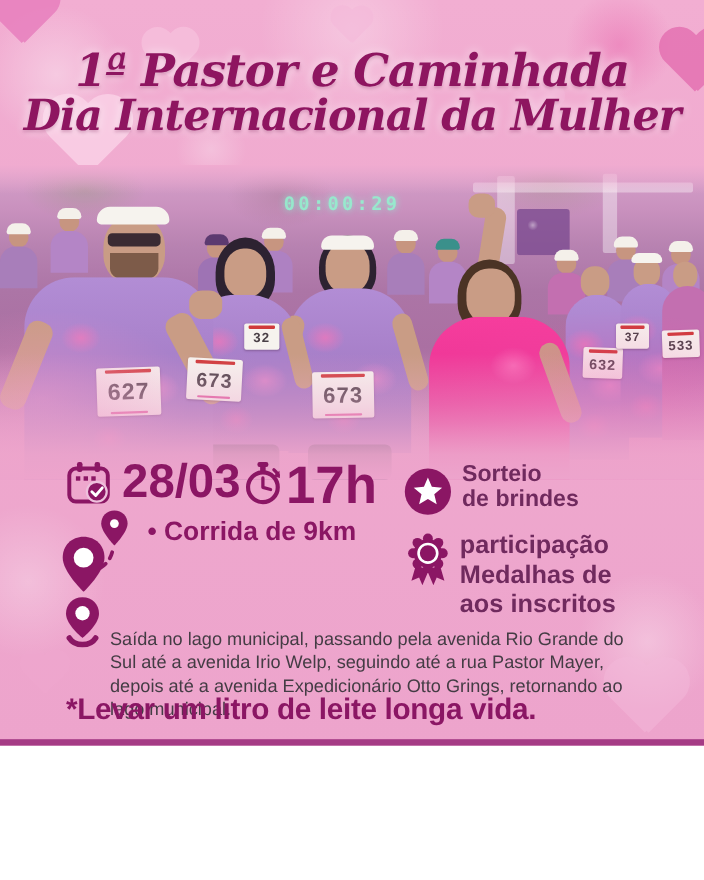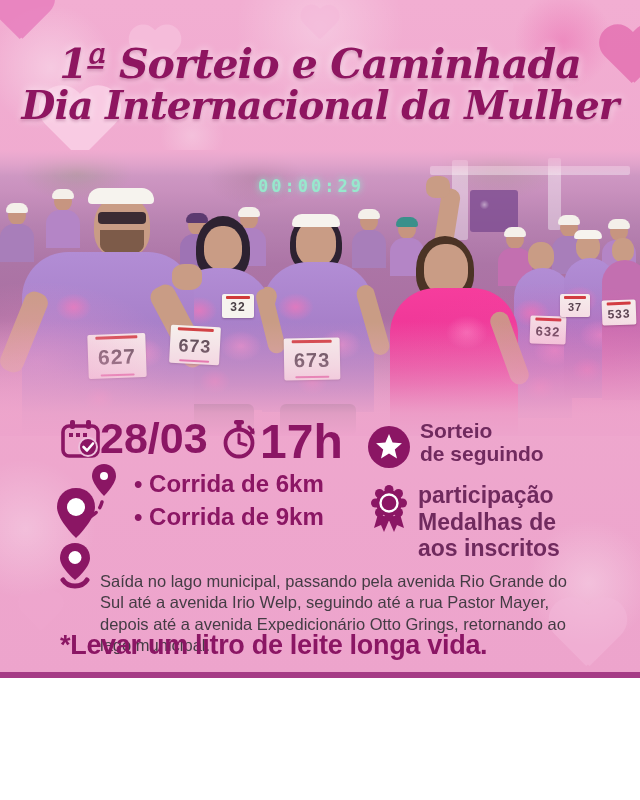--- a/index.html
+++ b/index.html
@@ -79,21 +79,21 @@
       radial-gradient(42% 48% at 87% 80%, rgba(240,85,170,.42), transparent 70%),
       radial-gradient(30% 40% at 6% 74%, rgba(243,150,200,.45), transparent 70%),
       radial-gradient(130% 95% at 50% 30%, rgba(239,169,206,0) 56%, rgba(239,169,206,.5) 88%, rgba(239,169,206,.8) 100%); }
   .photo-fade { position:absolute; inset:0; pointer-events:none;
     background:linear-gradient(180deg, rgba(239,169,206,0) 0%, rgba(239,169,206,0) 60%,
       rgba(239,169,206,.4) 76%, rgba(238,166,204,.9) 92%, #eda4cc 100%); }
 
   
   .magenta { color:#8b1664; }
   .detail-icon { position:absolute; }
-  .date-text { position:absolute; left:100px; top:414px; font-size:43px; font-weight:bold; letter-spacing:0; }
+  .date-text { position:absolute; left:111px; top:414px; font-size:43px; font-weight:bold; letter-spacing:0; }
   .time-text { position:absolute; left:260px; top:414px; font-size:48px; font-weight:bold; }
   .raffle { position:absolute; left:420px; top:420px; font-size:21px; font-weight:bold; color:#702a5e; line-height:1.08; }
   .distances { position:absolute; left:134px; top:467px; font-size:24px; font-weight:bold; line-height:1.38; }
   .distances div::before { content:"• "; }
   .medals { position:absolute; left:418px; top:482px; font-size:23px; font-weight:bold; color:#702a5e; line-height:1.16; }
   .loc-title { position:absolute; left:96px; top:542px; font-size:25px; font-weight:bold; }
   .loc-desc { position:absolute; left:100px; top:571px; width:478px; font-size:16.5px; color:#443c44; line-height:1.3; }
   .note { position:absolute; left:60px; top:630px; font-size:27px; font-weight:bold; letter-spacing:-0.3px;text-align:center; }
   .bottom-strip { position:absolute; left:0; top:672px; width:640px; height:6px; background:#a53b85; }
 
@@ -112,21 +112,21 @@
     <div class="heart" style="--c:#ec5fae; left:18px; top:246px; width:62px; height:60px; opacity:.8;"></div>
     <div class="heart" style="--c:#f4b8da; left:298px; top:6px; width:42px; height:40px; opacity:.5;"></div>
     <div class="heart" style="--c:#e36aae; left:596px; top:26px; width:72px; height:70px; opacity:.75;"></div>
     <div class="heart" style="--c:#f6c3e0; left:570px; top:206px; width:56px; height:54px; opacity:.55;"></div>
     <div class="heart" style="--c:#ee8ec6; left:608px; top:298px; width:52px; height:50px; opacity:.5;"></div>
     <div class="heart" style="--c:#f3b9da; left:544px; top:600px; width:84px; height:80px; opacity:.5;"></div>
     <div class="heart" style="--c:#f0a8d0; left:16px; top:592px; width:48px; height:46px; opacity:.45;"></div>
     <div class="heart" style="--c:#f4b8da; left:476px; top:78px; width:38px; height:36px; opacity:.45;"></div>
 
     <header class="title-block">
-      <div class="title-l1">1ª Sorteio e Caminhada</div>
+      <div class="title-l1">1ª Pastor e Caminhada</div>
       <div class="title-l3">Dia Internacional da Mulher</div>
     </header>
 
     <div class="photo">
       <div class="photo-stage">
         <div class="truss" style="left:430px; top:16px; width:200px; height:9px;"></div>
         <div class="truss" style="left:452px; top:10px; width:16px; height:80px;"></div>
         <div class="truss" style="left:548px; top:8px; width:13px; height:72px;"></div>
         <div class="stage-banner"></div>
 
@@ -287,32 +287,31 @@
       <path d="M36 10 L36.5 16.5 L30.5 15" fill="#8b1664"></path>
     </svg>
     <div class="time-text magenta">17h</div>
 
     <svg class="detail-icon" style="left:366px; top:424px;" width="46" height="46" viewBox="0 0 46 46">
       <circle cx="23" cy="23" r="21" fill="#8b1664"></circle>
       <path d="M23 10 L26.6 18.6 L35.9 19.3 L28.8 25.4 L31 34.5 L23 29.6 L15 34.5 L17.2 25.4 L10.1 19.3 L19.4 18.6 Z" fill="#fff"></path>
     </svg>
     <div class="raffle">
       <div>Sorteio</div>
-      <div>de seguindo</div>
+      <div>de brindes</div>
     </div>
 
     <svg class="detail-icon" style="left:56px; top:462px;" width="76" height="82" viewBox="0 0 76 82">
       <path d="M48 2 C55 2 60 7 60 14 C60 22 48 34 48 34 C48 34 36 22 36 14 C36 7 41 2 48 2 Z" fill="#8b1664"></path>
       <circle cx="48" cy="14" r="4" fill="#fff"></circle>
       <path d="M20 26 C31 26 39 34 39 45 C39 58 20 76 20 76 C20 76 1 58 1 45 C1 34 9 26 20 26 Z" fill="#8b1664"></path>
       <circle cx="20" cy="45" r="9" fill="#fff"></circle>
       <path d="M46 40 C42 54 34 52 28 62" fill="none" stroke="#8b1664" stroke-width="3.4" stroke-dasharray="6 6" stroke-linecap="round"></path>
     </svg>
     <div class="distances magenta">
-      <div>Corrida de 6km</div>
       <div>Corrida de 9km</div>
     </div>
 
     <svg class="detail-icon" style="left:366px; top:484px;" width="46" height="50" viewBox="0 0 46 50">
       <path d="M12 30 L8 44 L15 41 L18 48 L24 34 Z" fill="#8b1664"></path>
       <path d="M34 30 L38 44 L31 41 L28 48 L22 34 Z" fill="#8b1664"></path>
       <g fill="#8b1664">
         <circle cx="23" cy="19" r="13"></circle>
         <circle cx="23" cy="5.5" r="4.5"></circle>
           <circle cx="32.5" cy="9.5" r="4.5"></circle>

